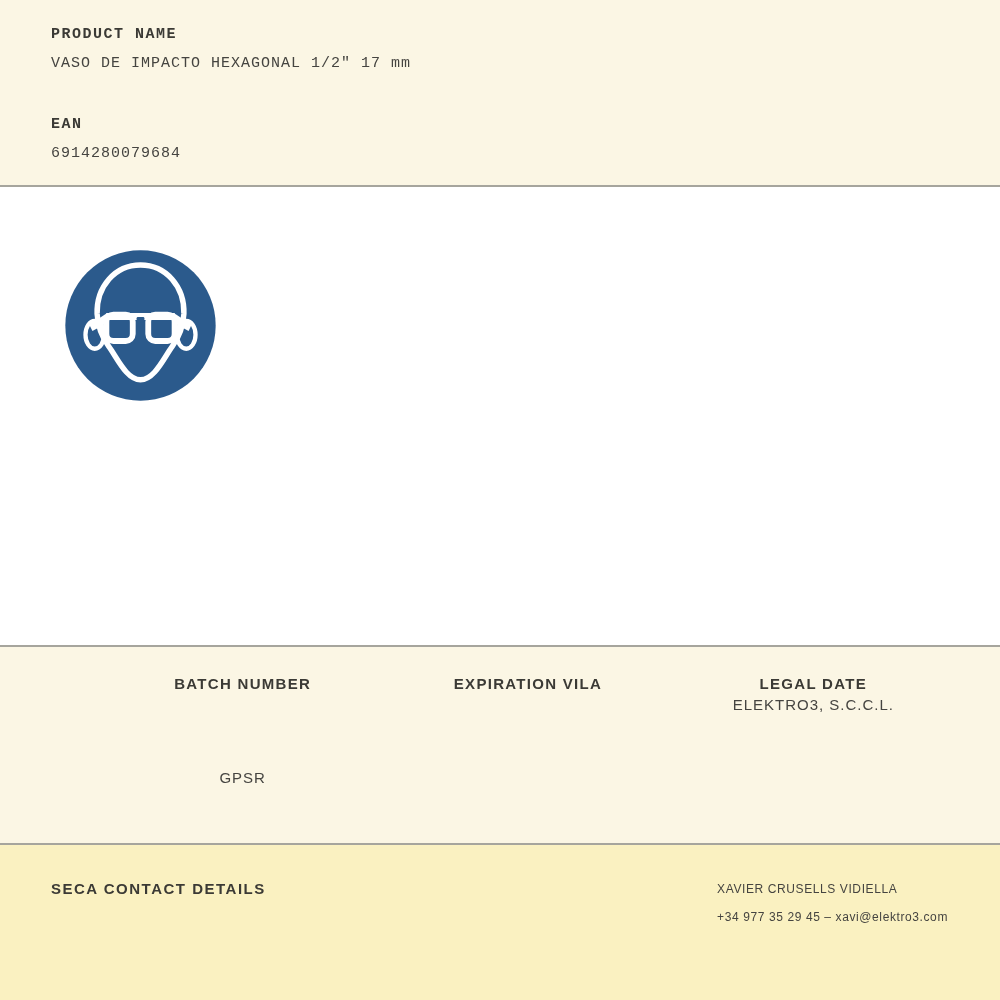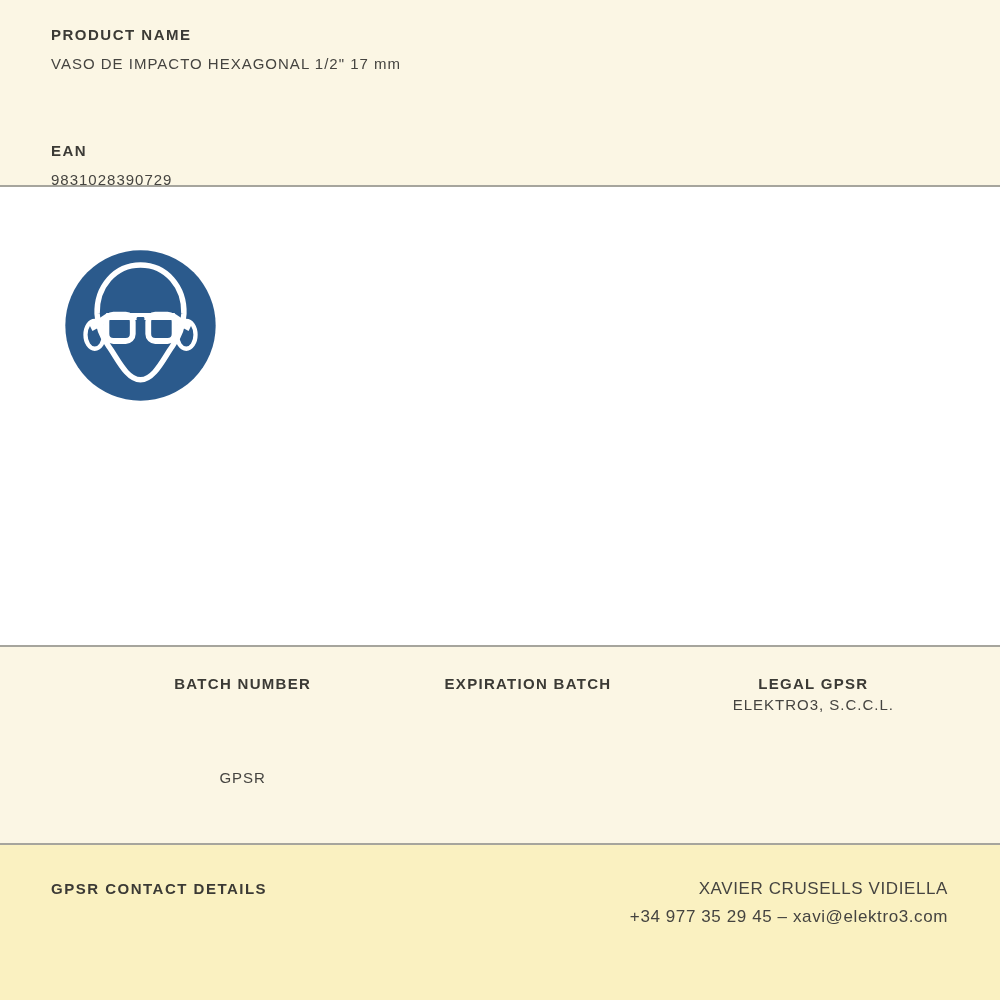--- a/index.html
+++ b/index.html
@@ -11,31 +11,31 @@
   body{
     width:1000px;height:1000px;overflow:hidden;
     font-family:"Liberation Sans", sans-serif;
     background:var(--white);
   }
   .page{width:1000px;height:1000px;display:flex;flex-direction:column;}
 
   
   .sec-top{
     height:185px;background:var(--cream);
-    padding:27px 68px 0 51px;flex:none;
+    padding:27px 68px 0 51px;flex:none;font-family:Liberation Mono, monospace;
   }
   .lbl{
     font-size:15px;font-weight:bold;letter-spacing:1.5px;
     line-height:16px;color:var(--heading);
   }
   .val{
     font-size:15px;letter-spacing:1px;line-height:17px;
     color:var(--value);margin-top:12px;
   }
-  .field-ean{margin-top:71px;}
+  .field-ean{margin-top:45px;}
 
   .divider{height:2px;background:var(--divider);flex:none;}
 
   
   .sec-middle{height:458px;background:var(--white);position:relative;flex:none;}
   .eye-icon{position:absolute;left:63px;top:61px;width:155px;height:155px;}
 
   
   .sec-info{
     height:196px;background:var(--cream);flex:none;
@@ -50,37 +50,37 @@
   .sec-contact{
     height:155px;background:var(--yellow);flex:none;
     padding:36px 52px 0 51px;
     display:flex;justify-content:space-between;align-items:flex-start;
   }
   .contact-heading{
     font-size:15px;font-weight:bold;letter-spacing:1.5px;
     line-height:16px;color:var(--heading);white-space:nowrap;
   }
   .contact-lines{
-    text-align:right;font-size:17px;letter-spacing:0.6px;
+    text-align:left;font-size:12px;letter-spacing:0.6px;
     line-height:28px;color:var(--value);margin-top:-6px;
   }
 </style>
 </head>
 <body>
 
 <div class="page">
 
   <section class="sec-top">
     <div class="field">
       <div class="lbl">PRODUCT NAME</div>
       <div class="val">VASO DE IMPACTO HEXAGONAL 1/2" 17 mm</div>
     </div>
     <div class="field field-ean">
       <div class="lbl">EAN</div>
-      <div class="val">9831028390729</div>
+      <div class="val">6914280079684</div>
     </div>
   </section>
 
   <div class="divider"></div>
 
   <section class="sec-middle">
     <svg class="eye-icon" viewBox="0 0 200 200" aria-hidden="true">
 
       <circle cx="100" cy="100" r="97" fill="#2B5A8C"></circle>
 
@@ -108,35 +108,35 @@
   </section>
 
   <div class="divider"></div>
 
   <section class="sec-info">
     <div class="cell">
       <div class="lbl">BATCH NUMBER</div>
       <div class="val"></div>
     </div>
     <div class="cell">
-      <div class="lbl">EXPIRATION BATCH</div>
+      <div class="lbl">EXPIRATION VILA</div>
       <div class="val"></div>
     </div>
     <div class="cell">
-      <div class="lbl">LEGAL GPSR</div>
+      <div class="lbl">LEGAL DATE</div>
       <div class="val">ELEKTRO3, S.C.C.L.</div>
     </div>
     <div class="cell">
       <div class="val">GPSR</div>
     </div>
   </section>
 
   <div class="divider"></div>
 
   <section class="sec-contact">
-    <div class="contact-heading">GPSR CONTACT DETAILS</div>
+    <div class="contact-heading">SECA CONTACT DETAILS</div>
     <div class="contact-lines">
       <div>XAVIER CRUSELLS VIDIELLA</div>
       <div>+34 977 35 29 45 – xavi@elektro3.com</div>
     </div>
   </section>
 
 </div>
 
 </body></html>

